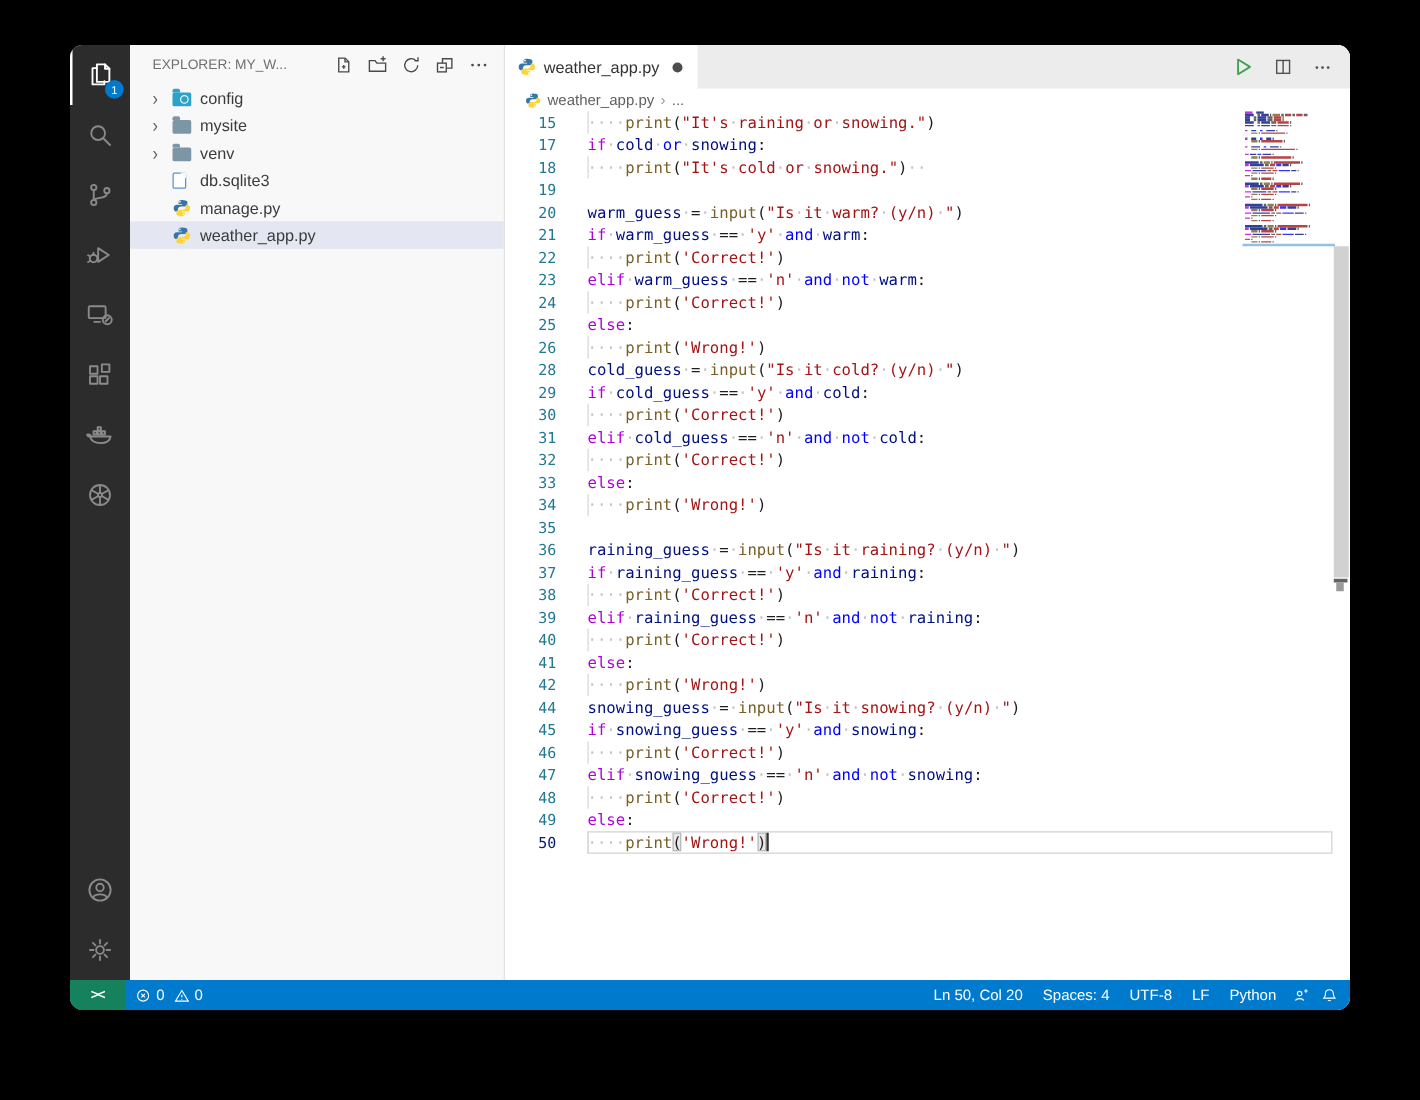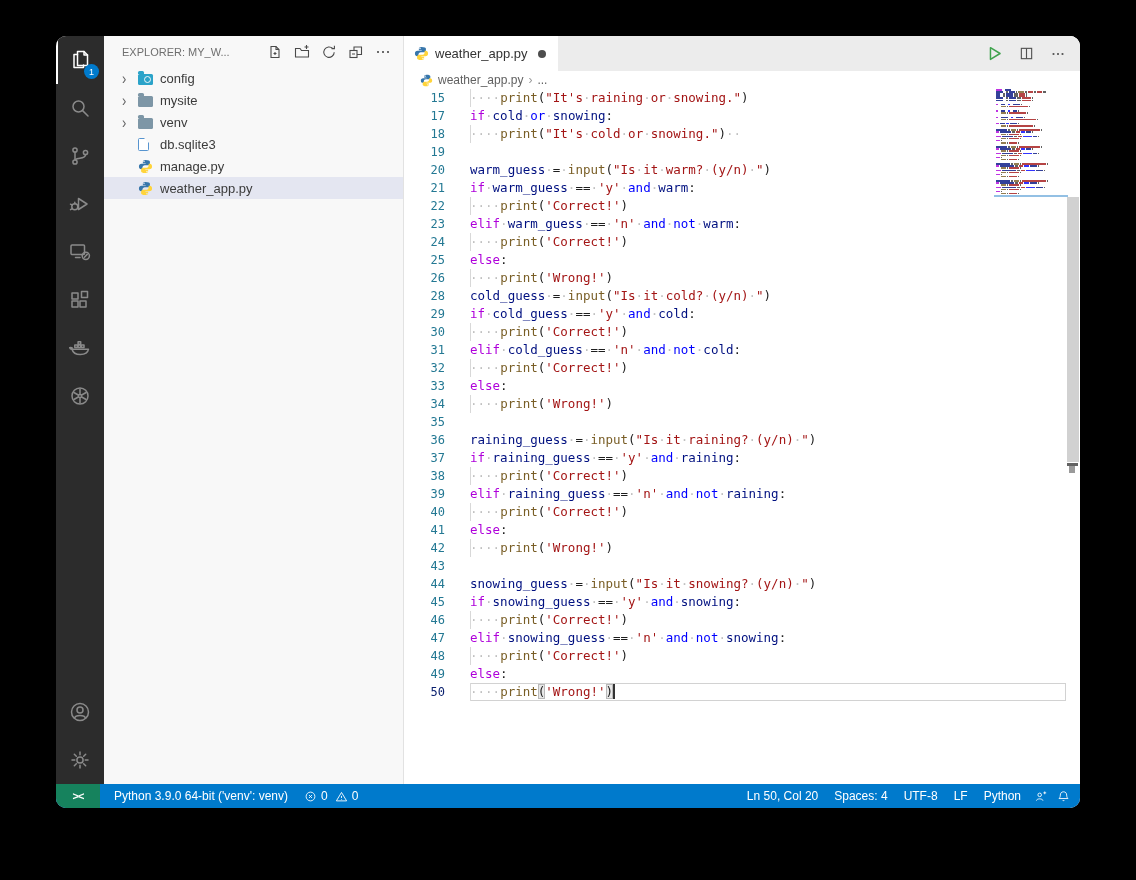--- a/index.html
+++ b/index.html
@@ -352,21 +352,20 @@
             <div class="line"><div class="num">33</div><div class="content"><span class="tk-k">else</span><span class="tk-o">:</span></div></div>
             <div class="line"><div class="num">34</div><div class="content ind"><span class="tk-ws"><span class="sp">·</span><span class="sp">·</span><span class="sp">·</span><span class="sp">·</span></span><span class="tk-fn">print</span><span class="tk-o">(</span><span class="tk-str">'Wrong!'</span><span class="tk-o">)</span></div></div>
             <div class="line"><div class="num">35</div><div class="content"></div></div>
             <div class="line"><div class="num">36</div><div class="content"><span class="tk-v">raining_guess<span class="sp">·</span></span><span class="tk-o">=<span class="sp">·</span></span><span class="tk-fn">input</span><span class="tk-o">(</span><span class="tk-str">"Is<span class="sp">·</span>it<span class="sp">·</span>raining?<span class="sp">·</span>(y/n)<span class="sp">·</span>"</span><span class="tk-o">)</span></div></div>
             <div class="line"><div class="num">37</div><div class="content"><span class="tk-k">if<span class="sp">·</span></span><span class="tk-v">raining_guess<span class="sp">·</span></span><span class="tk-o">==<span class="sp">·</span></span><span class="tk-str">'y'<span class="sp">·</span></span><span class="tk-kb">and<span class="sp">·</span></span><span class="tk-v">raining</span><span class="tk-o">:</span></div></div>
             <div class="line"><div class="num">38</div><div class="content ind"><span class="tk-ws"><span class="sp">·</span><span class="sp">·</span><span class="sp">·</span><span class="sp">·</span></span><span class="tk-fn">print</span><span class="tk-o">(</span><span class="tk-str">'Correct!'</span><span class="tk-o">)</span></div></div>
             <div class="line"><div class="num">39</div><div class="content"><span class="tk-k">elif<span class="sp">·</span></span><span class="tk-v">raining_guess<span class="sp">·</span></span><span class="tk-o">==<span class="sp">·</span></span><span class="tk-str">'n'<span class="sp">·</span></span><span class="tk-kb">and<span class="sp">·</span>not<span class="sp">·</span></span><span class="tk-v">raining</span><span class="tk-o">:</span></div></div>
             <div class="line"><div class="num">40</div><div class="content ind"><span class="tk-ws"><span class="sp">·</span><span class="sp">·</span><span class="sp">·</span><span class="sp">·</span></span><span class="tk-fn">print</span><span class="tk-o">(</span><span class="tk-str">'Correct!'</span><span class="tk-o">)</span></div></div>
             <div class="line"><div class="num">41</div><div class="content"><span class="tk-k">else</span><span class="tk-o">:</span></div></div>
             <div class="line"><div class="num">42</div><div class="content ind"><span class="tk-ws"><span class="sp">·</span><span class="sp">·</span><span class="sp">·</span><span class="sp">·</span></span><span class="tk-fn">print</span><span class="tk-o">(</span><span class="tk-str">'Wrong!'</span><span class="tk-o">)</span></div></div>
-            <div class="line"><div class="num">43</div><div class="content"></div></div>
             <div class="line"><div class="num">44</div><div class="content"><span class="tk-v">snowing_guess<span class="sp">·</span></span><span class="tk-o">=<span class="sp">·</span></span><span class="tk-fn">input</span><span class="tk-o">(</span><span class="tk-str">"Is<span class="sp">·</span>it<span class="sp">·</span>snowing?<span class="sp">·</span>(y/n)<span class="sp">·</span>"</span><span class="tk-o">)</span></div></div>
             <div class="line"><div class="num">45</div><div class="content"><span class="tk-k">if<span class="sp">·</span></span><span class="tk-v">snowing_guess<span class="sp">·</span></span><span class="tk-o">==<span class="sp">·</span></span><span class="tk-str">'y'<span class="sp">·</span></span><span class="tk-kb">and<span class="sp">·</span></span><span class="tk-v">snowing</span><span class="tk-o">:</span></div></div>
             <div class="line"><div class="num">46</div><div class="content ind"><span class="tk-ws"><span class="sp">·</span><span class="sp">·</span><span class="sp">·</span><span class="sp">·</span></span><span class="tk-fn">print</span><span class="tk-o">(</span><span class="tk-str">'Correct!'</span><span class="tk-o">)</span></div></div>
             <div class="line"><div class="num">47</div><div class="content"><span class="tk-k">elif<span class="sp">·</span></span><span class="tk-v">snowing_guess<span class="sp">·</span></span><span class="tk-o">==<span class="sp">·</span></span><span class="tk-str">'n'<span class="sp">·</span></span><span class="tk-kb">and<span class="sp">·</span>not<span class="sp">·</span></span><span class="tk-v">snowing</span><span class="tk-o">:</span></div></div>
             <div class="line"><div class="num">48</div><div class="content ind"><span class="tk-ws"><span class="sp">·</span><span class="sp">·</span><span class="sp">·</span><span class="sp">·</span></span><span class="tk-fn">print</span><span class="tk-o">(</span><span class="tk-str">'Correct!'</span><span class="tk-o">)</span></div></div>
             <div class="line"><div class="num">49</div><div class="content"><span class="tk-k">else</span><span class="tk-o">:</span></div></div>
             <div class="line cur"><div class="num">50</div><div class="content ind"><span class="tk-ws"><span class="sp">·</span><span class="sp">·</span><span class="sp">·</span><span class="sp">·</span></span><span class="tk-fn">print</span><span class="tk-bm">(</span><span class="tk-str">'Wrong!'</span><span class="tk-bm">)</span><span class="caret"></span></div></div>
           </div>
         <div class="minimap" id="minimap">
             <div class="mrow" style="top: 0px;">
@@ -706,23 +705,20 @@
         <div class="vscroll">
           <div class="vthumb"></div>
           <div class="ovr-cursor"></div>
         </div>
       </div>
     </div>
   </div>
 
   <div class="statusbar">
     <div class="st-remote">&gt;&lt;</div>
-    <div class="st-item" style="margin-left:6px;">
-      <span>Python 3.9.0 64-bit ('venv': venv)</span>
-    </div>
     <div class="st-item">
       <svg viewBox="0 0 16 16">
           <circle cx="8" cy="8" r="5.4"></circle>
           <path d="M6.2 6.2l3.6 3.6M9.8 6.2l-3.6 3.6"></path>
         </svg>
       <span>0</span>
       <svg viewBox="0 0 16 16" style="margin-left:3px;">
           <path d="M8 3l6.3 10.4H1.7z"></path>
           <path d="M8 7.2v2.6"></path>
           <circle cx="8" cy="11.6" r=".6" fill="#fff" stroke="none"></circle>

